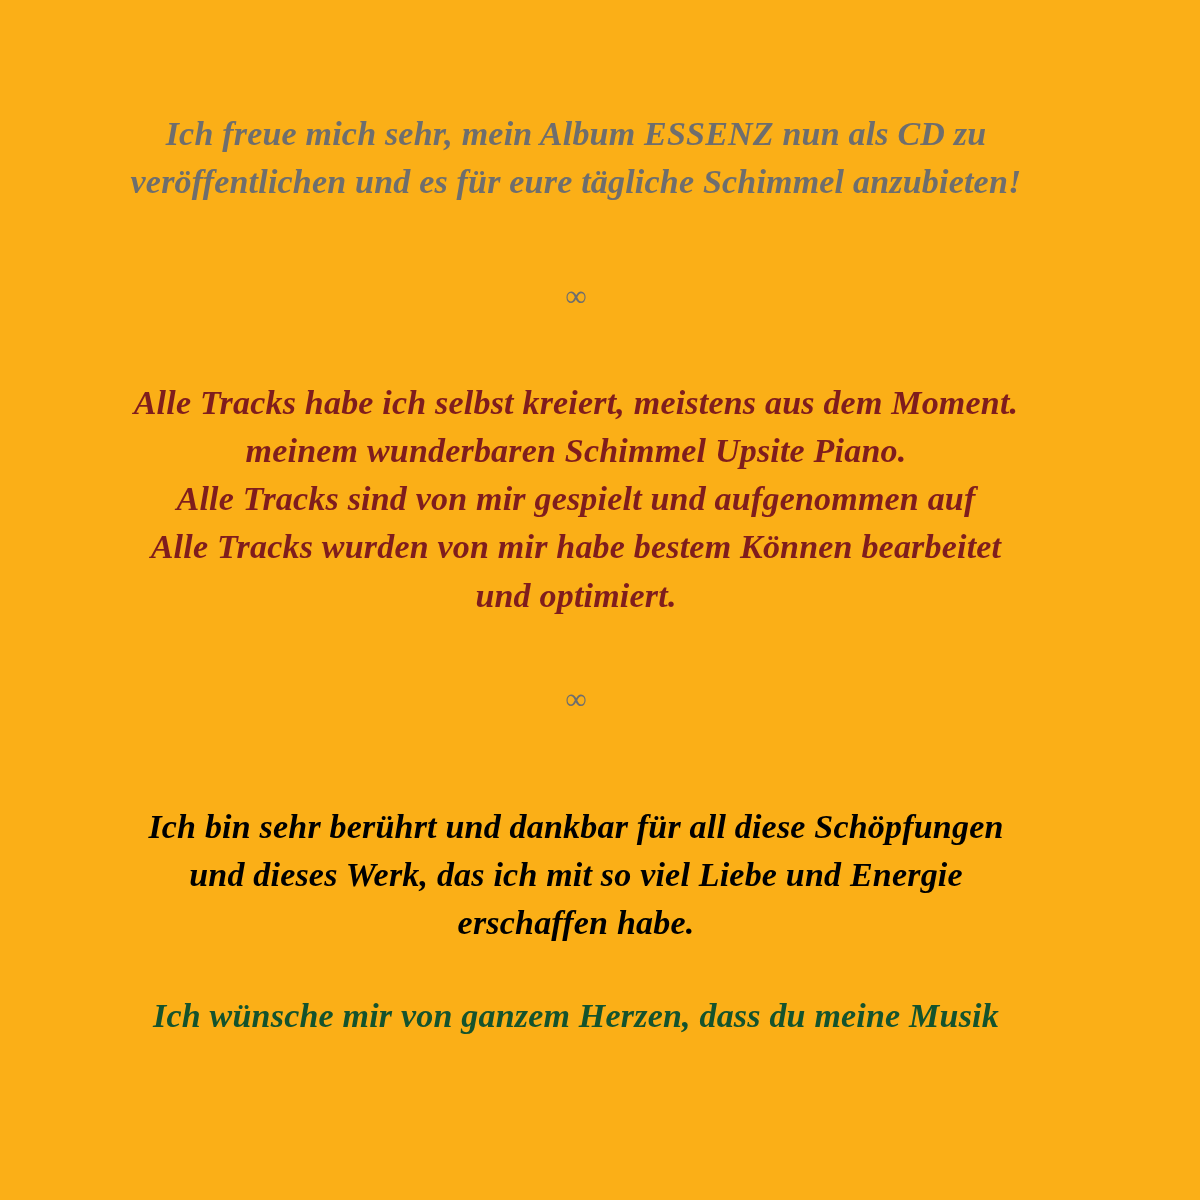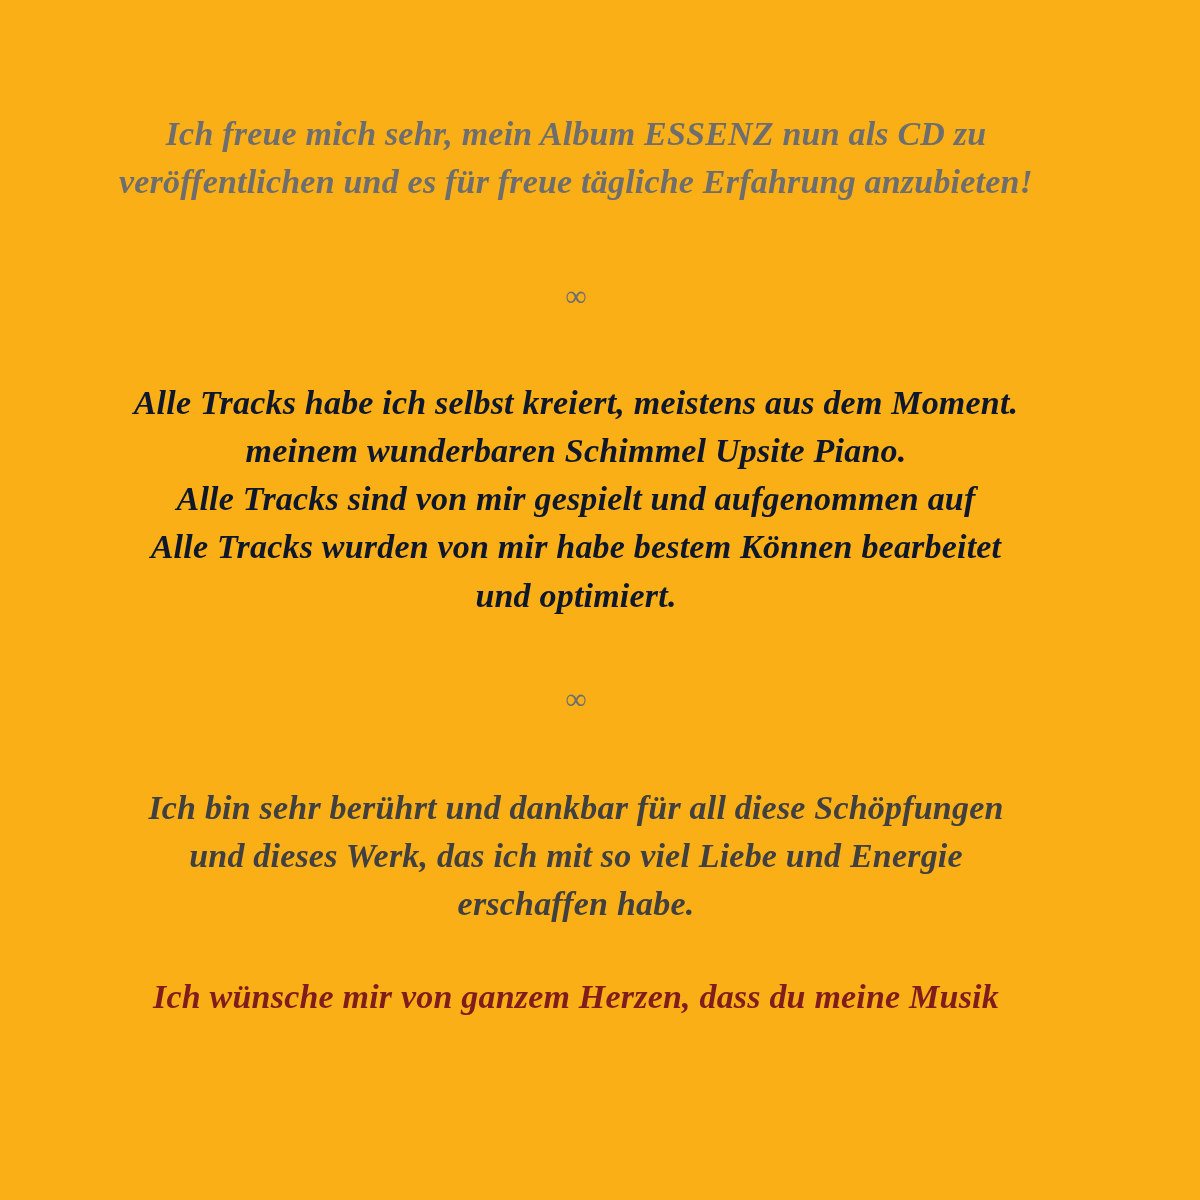--- a/index.html
+++ b/index.html
@@ -51,48 +51,48 @@
   .sp-after-div2 { height: 70px; }
   .sp-between-last { height: 44px; }
 </style>
 </head>
 <body style="background: rgb(251, 175, 23);">
 
 <div class="page">
 
   <section class="block" style="color: rgb(110, 110, 110);">
     <p>Ich freue mich sehr, mein Album ESSENZ nun als CD zu</p>
-    <p>veröffentlichen und es für freue tägliche Erfahrung anzubieten!</p>
+    <p>veröffentlichen und es für eure tägliche Schimmel anzubieten!</p>
   </section>
 
   <div class="sp-after-intro"></div>
 
   <div class="divider" style="color: rgb(110, 110, 110);">∞</div>
 
   <div class="sp-after-div1"></div>
 
-  <section class="block" style="color: #0f172a;">
+  <section class="block" style="color: #7f1d1d;">
     <p>Alle Tracks habe ich selbst kreiert, meistens aus dem Moment.</p>
     <p>meinem wunderbaren Schimmel Upsite Piano.</p>
     <p>Alle Tracks sind von mir gespielt und aufgenommen auf</p>
     <p>Alle Tracks wurden von mir habe bestem Können bearbeitet</p>
     <p>und optimiert.</p>
   </section>
 
   <div class="sp-after-tracks"></div>
 
   <div class="divider" style="color: rgb(110, 110, 110);">∞</div>
 
   <div class="sp-after-div2"></div>
 
-  <section class="block" style="color: #404040;">
+  <section class="block" style="color: #000000; margin-top: 19px;">
     <p>Ich bin sehr berührt und dankbar für all diese Schöpfungen</p>
     <p>und dieses Werk, das ich mit so viel Liebe und Energie</p>
     <p>erschaffen habe.</p>
   </section>
 
   <div class="sp-between-last"></div>
 
-  <section class="block" style="color: #7f1d1d;">
+  <section class="block" style="color: #14532d;">
     <p>Ich wünsche mir von ganzem Herzen, dass du meine Musik</p>
   </section>
 
 </div>
 
 </body></html>

